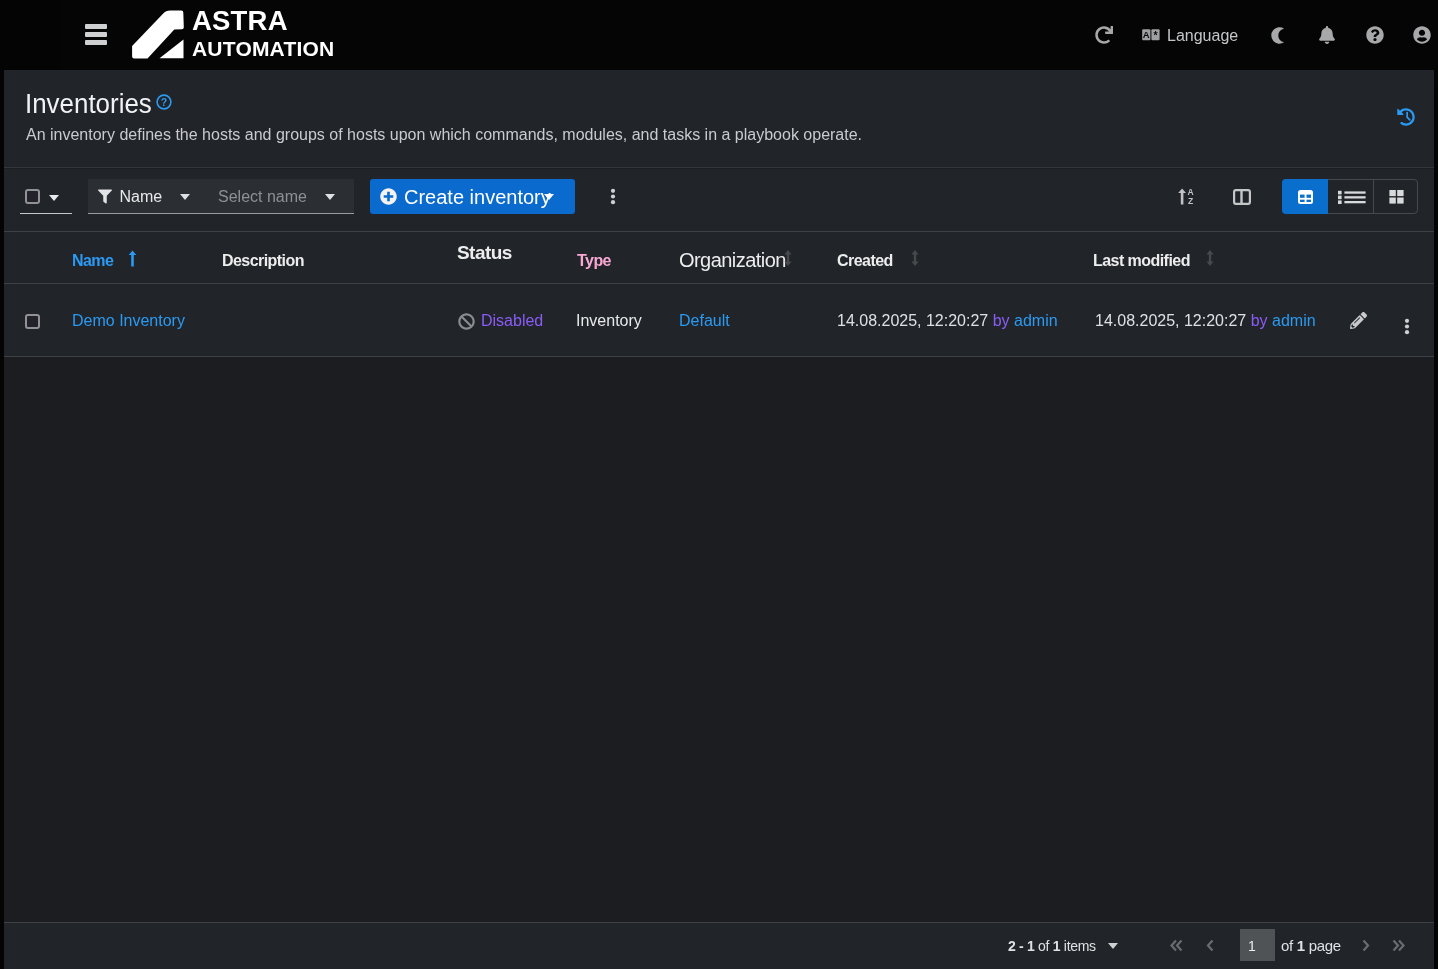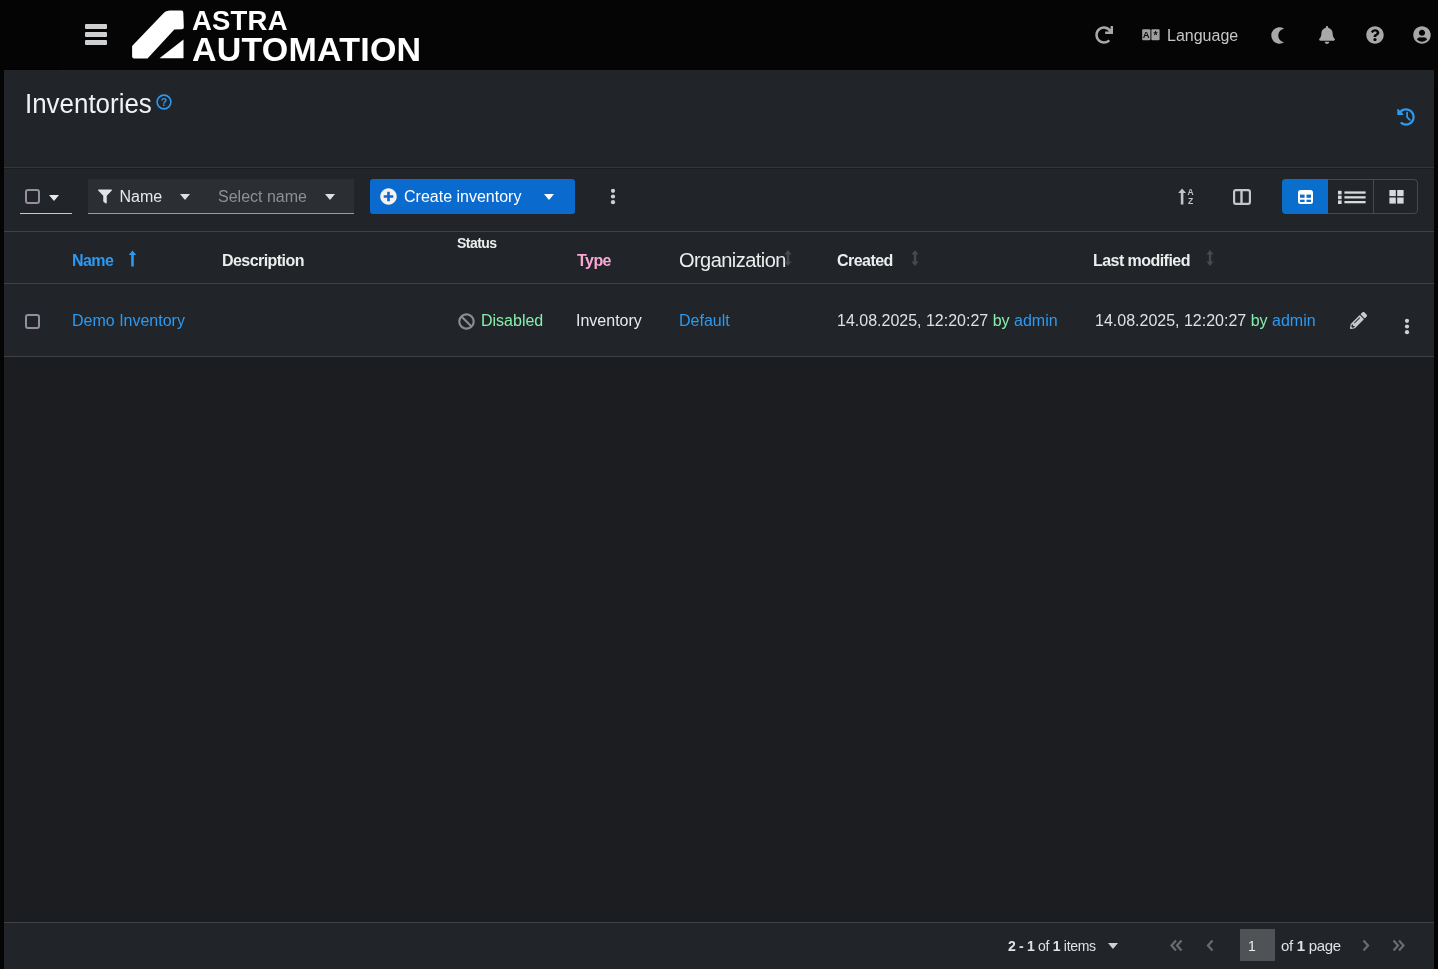--- a/index.html
+++ b/index.html
@@ -9,38 +9,38 @@
 #topbar { position:absolute; left:12px; top:0; width:1438px; height:90px; background:#050505;margin-left:48px; }
 #content { position:absolute; left:4px; top:70px; width:1430px; height:899px; background:#1b1d21;text-align:right; }
 .band { position:absolute; left:0; width:1430px; background:#212428; }
 #pagehead { top:0; height:98px; border-bottom:1px solid #33363b; }
 #toolbar  { top:99px; height:62px; }
 #thead    { top:161px; height:53px; border-top:1px solid #3d4045; border-bottom:1px solid #3d4045; }
 #trow     { top:214px; height:73px; border-bottom:1px solid #3d4045; }
 #footer   { top:852px; height:47px; border-top:1px solid #3d4045; }
 .t { position:absolute; white-space:nowrap; }
 .link { color:#2b9af3; }
-.muted { color:#86efac; }
+.muted { color:#8b5cf6; }
 .cbx { position:absolute; width:15px; height:15px; border:2px solid #909297; border-radius:3px; background:#23212a; }
 .caret { position:absolute; width:0; height:0; border-left:5px solid transparent; border-right:5px solid transparent; border-top:6px solid #dfe0e2; }
 </style>
 </head>
 <body>
 <div id="topbar">
 
   <div class="abs" style="left:25px;top:24px;width:22px;height:4.6px;background:#cfd0d2;border-radius:1px"></div>
   <div class="abs" style="left:25px;top:32.2px;width:22px;height:4.6px;background:#cfd0d2;border-radius:1px"></div>
   <div class="abs" style="left:25px;top:40.4px;width:22px;height:4.6px;background:#cfd0d2;border-radius:1px"></div>
 
   <svg class="abs" style="left:72px;top:9px" width="52" height="50" viewBox="0 0 52 50">
     <path d="M0.1 36.9 L31 4.7 Q33.9 1.6 38.2 1.6 L49.3 1.6 Q51.3 1.6 51.3 3.6 L51.8 18.3 Q51.8 20.3 49.8 20.3 L42.3 20.5 L15.5 49.4 L2.1 49.4 Q0.1 49.4 0.1 47.4 Z" fill="#fff"></path>
     <path d="M27.5 49.3 L51.5 30.6 L51.5 49.3 Z" fill="#fff"></path>
   </svg>
   <div class="t" id="logo1" style="left:132px;top:7.5px;font-size:27.5px;font-weight:bold;color:#fff;line-height:26px;letter-spacing:0.2px">ASTRA</div>
-  <div class="t" id="logo2" style="left:132px;top:36px;font-size:34px;font-weight:bold;color:#fff;line-height:26px;letter-spacing:0.2px">AUTOMATION</div>
+  <div class="t" id="logo2" style="left:132px;top:36px;font-size:21px;font-weight:bold;color:#fff;line-height:26px;letter-spacing:0.2px">AUTOMATION</div>
 
   <svg class="abs" style="left:1035px;top:26px" width="18" height="18" viewBox="0 0 512 512" fill="#a7a8aa">
       <path d="M500.33 0h-47.41a12 12 0 0 0-12 12.57l4 82.76A247.42 247.42 0 0 0 256 8C119.34 8 7.9 119.53 8 256.19 8.1 393.07 119.12 504 256 504a247.1 247.1 0 0 0 166.18-63.91 12 12 0 0 0 .48-17.43l-34-34a12 12 0 0 0-16.38-.55A176 176 0 1 1 402.1 157.8l-101.53-4.87a12 12 0 0 0-12.57 12v47.41a12 12 0 0 0 12 12h200.33a12 12 0 0 0 12-12V12a12 12 0 0 0-12-12z"></path>
     </svg>
   <svg class="abs" style="left:1082px;top:29px" width="18" height="12" viewBox="0 0 18 12">
     <rect x="0.2" y="0.2" width="8.2" height="11" rx="1" fill="#9fa0a2"></rect>
     <rect x="9.4" y="0.2" width="8.2" height="11" rx="1" fill="#9fa0a2"></rect>
     <text x="4.3" y="9.3" font-size="9.5" font-weight="bold" fill="#0a0a0a" text-anchor="middle" font-family="Liberation Sans">A</text>
     <text x="13.5" y="9.8" font-size="10.5" font-weight="bold" fill="#0a0a0a" text-anchor="middle" font-family="Liberation Sans">*</text>
   </svg>
@@ -64,40 +64,41 @@
   <div class="band" id="toolbar"></div>
   <div class="band" id="thead"></div>
   <div class="band" id="trow"></div>
   <div class="band" id="footer"></div>
 
   <div class="t" style="left:21px;top:20.5px;font-size:27px;line-height:27px;color:#f1f2f4;transform:scaleX(0.96);transform-origin:0 0">Inventories</div>
   <svg class="abs" style="left:151.5px;top:23.5px" width="16" height="16" viewBox="0 0 16 16">
     <circle cx="8" cy="8" r="6.9" fill="none" stroke="#2b9af3" stroke-width="1.6"></circle>
     <text x="8" y="11.8" font-size="10.5" font-weight="bold" fill="#2b9af3" text-anchor="middle" font-family="Liberation Sans">?</text>
   </svg>
+  <div class="t" style="left:22px;top:56.5px;font-size:16px;line-height:16px;color:#c9cbce">An inventory defines the hosts and groups of hosts upon which commands, modules, and tasks in a playbook operate.</div>
   <svg class="abs" style="left:1393px;top:38px" width="18" height="18" viewBox="0 0 512 512" fill="#2b9af3">
       <path d="M504 255.531c.253 136.64-111.18 248.372-247.82 248.468-59.015.042-113.223-20.53-155.822-54.911-11.077-8.94-11.905-25.541-1.839-35.607l11.267-11.267c8.609-8.609 22.353-9.551 31.891-1.984C173.062 425.135 212.781 440 256 440c101.705 0 184-82.311 184-184 0-101.705-82.311-184-184-184-48.814 0-93.149 18.969-126.068 49.932l50.754 50.754c10.08 10.08 2.941 27.314-11.313 27.314H24c-8.837 0-16-7.163-16-16V38.627c0-14.254 17.234-21.393 27.314-11.314l49.372 49.372C129.209 31.084 189.552 8 255.531 8 392.239 8.04 503.748 119.193 504 255.531zM312 250.344V120c0-8.837-7.163-16-16-16h-16c-8.837 0-16 7.163-16 16v146.344c0 4.243 1.686 8.313 4.687 11.313l83.313 83.313c6.249 6.248 16.379 6.248 22.627 0l11.314-11.313c6.248-6.249 6.248-16.379 0-22.627L312 250.344z"></path>
     </svg>
 
   <div class="cbx" style="left:21px;top:119px"></div>
   <div class="caret" style="left:45px;top:124.5px;border-top-color:#e8e9ea"></div>
   <div class="abs" style="left:16px;top:142.5px;width:52px;height:1.5px;background:#c7c8ca"></div>
   <div class="abs" style="left:84px;top:109px;width:266px;height:35px;background:#2b2e32;border-bottom:1.5px solid #9a9c9f"></div>
   <svg class="abs" style="left:94px;top:119px" width="14" height="15" viewBox="0 0 512 512" fill="#e2e3e5">
       <path d="M487.976 0H24.028C2.71 0-8.047 25.866 7.058 40.971L192 225.941V432c0 7.831 3.821 15.17 10.237 19.662l80 55.98C298.02 518.69 320 507.493 320 487.98V225.941l184.947-184.97C520.021 25.896 509.338 0 487.976 0z"></path>
     </svg>
   <div class="t" style="left:115.5px;top:116.5px;font-size:16px;line-height:20px;color:#e8e9ea">Name</div>
   <div class="caret" style="left:176px;top:124px"></div>
   <div class="t" style="left:214px;top:116.5px;font-size:16px;line-height:20px;color:#8d9094">Select name</div>
   <div class="caret" style="left:321px;top:124px"></div>
   <div class="abs" style="left:366px;top:109px;width:205px;height:35px;background:#0a6acd;border-radius:3px"></div>
   <svg class="abs" style="left:376px;top:118px" width="17" height="17" viewBox="0 0 512 512" fill="#f4f3f1">
       <path d="M256 8C119 8 8 119 8 256s111 248 248 248 248-111 248-248S393 8 256 8zm144 276c0 6.6-5.4 12-12 12h-92v92c0 6.6-5.4 12-12 12h-56c-6.6 0-12-5.4-12-12v-92H124c-6.6 0-12-5.4-12-12v-56c0-6.6 5.4-12 12-12h92v-92c0-6.6 5.4-12 12-12h56c6.6 0 12 5.4 12 12v92h92c6.6 0 12 5.4 12 12v56z"></path>
     </svg>
-  <div class="t" style="left:400px;top:116.5px;font-size:16px;line-height:20px;color:#fff">Create inventory</div>
+  <div class="t" style="left:400px;top:116.5px;font-size:20px;line-height:20px;color:#fff">Create inventory</div>
   <div class="caret" style="left:540px;top:124px;border-top-color:#fff"></div>
   <svg class="abs" style="left:602.5px;top:115px" width="12" height="28" viewBox="0 0 12 28" fill="#cfd0d2">
     <circle cx="6" cy="5.8" r="2.1"></circle>
       <circle cx="6" cy="11.5" r="2.1"></circle>
       <circle cx="6" cy="17.2" r="2.1"></circle>
   </svg>
 
   <svg class="abs" style="left:1173px;top:118px" width="18" height="17" viewBox="0 0 18 17" fill="#c2c3c5">
     <path d="M9 5 L5.1 0.4 L1.2 5 L3.8 5 L3.8 16.4 L6.4 16.4 L6.4 5 Z"></path>
     <text x="13.5" y="7.3" font-size="8.5" font-weight="bold" fill="#c2c3c5" text-anchor="middle" font-family="Liberation Sans">A</text>
@@ -129,21 +130,21 @@
       <rect x="8.2" y="0" width="6.4" height="6.1"></rect>
     <rect x="0.4" y="7.5" width="6.4" height="6.1"></rect>
       <rect x="8.2" y="7.5" width="6.4" height="6.1"></rect>
   </svg>
 
   <div class="t" style="left:68px;top:180.5px;font-size:16px;line-height:19px;font-weight:bold;color:#2b9af3;letter-spacing:-0.55px">Name</div>
   <svg class="abs" style="left:124px;top:180px" width="9" height="17" viewBox="0 0 9 17" fill="#2b9af3">
     <path d="M8.3 5 L4.5 0.4 L0.7 5 L3.2 5 L3.2 16.6 L5.8 16.6 L5.8 5 Z"></path>
   </svg>
   <div class="t" style="left:218px;top:180.5px;font-size:16px;line-height:19px;font-weight:bold;color:#eceded;letter-spacing:-0.55px">Description</div>
-  <div class="t" style="left:453px;top:164px;font-size:14px;line-height:19px;font-weight:bold;color:#eceded;letter-spacing:-0.55px">Status</div>
+  <div class="t" style="left:453px;top:173px;font-size:19px;line-height:19px;font-weight:bold;color:#eceded;letter-spacing:-0.55px">Status</div>
   <div class="t" style="left:573px;top:180.5px;font-size:16px;line-height:19px;font-weight:bold;color:#f9a8d4;letter-spacing:-0.55px">Type</div>
   <div class="t" style="left:675px;top:180.5px;font-size:20px;line-height:19px;font-weight:normal;color:#eceded;letter-spacing:-0.55px">Organization</div>
   <svg class="abs" style="left:780px;top:180px" width="8" height="16" viewBox="0 0 8 16" fill="#47494d">
       <path d="M4 0 L7.6 4.4 L5.2 4.4 L5.2 11.6 L7.6 11.6 L4 16 L0.4 11.6 L2.8 11.6 L2.8 4.4 L0.4 4.4 Z"></path>
     </svg>
   <div class="t" style="left:833px;top:180.5px;font-size:16px;line-height:19px;font-weight:bold;color:#eceded;letter-spacing:-0.55px">Created</div>
   <svg class="abs" style="left:907px;top:180px" width="8" height="16" viewBox="0 0 8 16" fill="#47494d">
       <path d="M4 0 L7.6 4.4 L5.2 4.4 L5.2 11.6 L7.6 11.6 L4 16 L0.4 11.6 L2.8 11.6 L2.8 4.4 L0.4 4.4 Z"></path>
     </svg>
   <div class="t" style="left:1089px;top:180.5px;font-size:16px;line-height:19px;font-weight:bold;color:#eceded;letter-spacing:-0.55px">Last modified</div>

